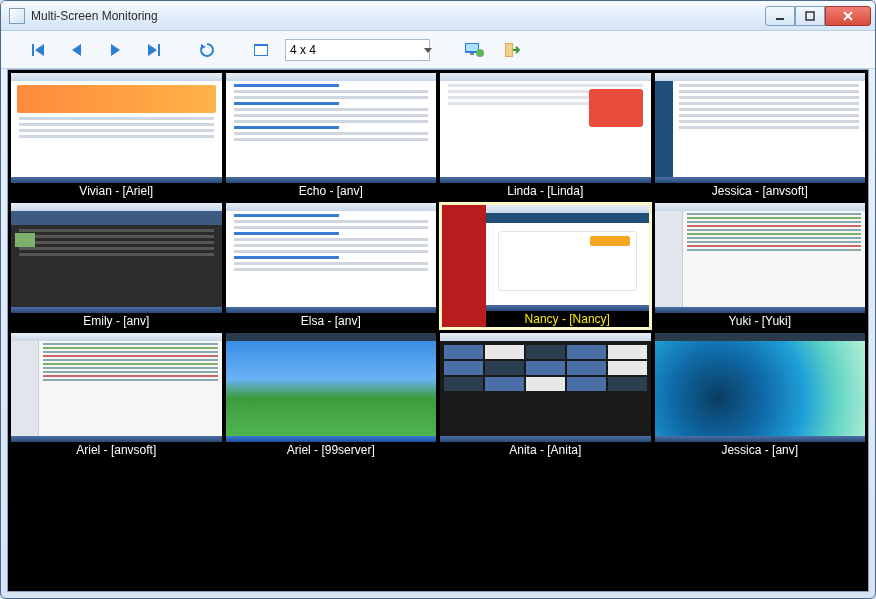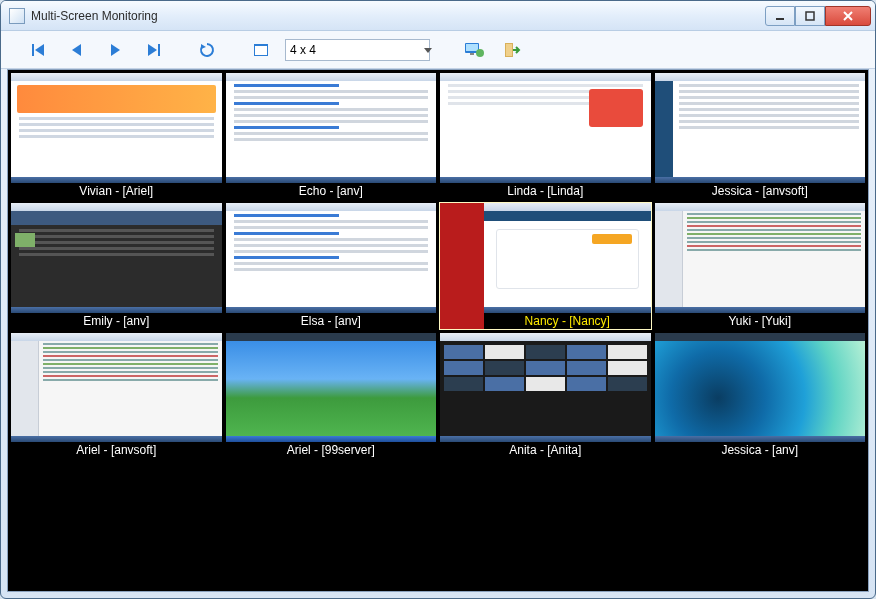--- a/index.html
+++ b/index.html
@@ -91,21 +91,21 @@
     grid-template-rows: repeat(4, 1fr);
     gap: 2px;
     padding: 2px;
   }
   .cell {
     background: #b91c1c;
     display: flex;
     flex-direction: column;
     border: 1px solid #000;
   }
-  .cell.selected { border: 1px solid #fef9c3; padding-left: 44px; }
+  .cell.selected { border: 3px solid #fef9c3; padding-left: 44px; }
   .thumb {
     flex: 1;
     background: #2a3b4d;
     position: relative;
     overflow: hidden;
   }
   .thumb.empty { background: #000; }
   .label {
     height: 16px;
     font-size: 12px;

